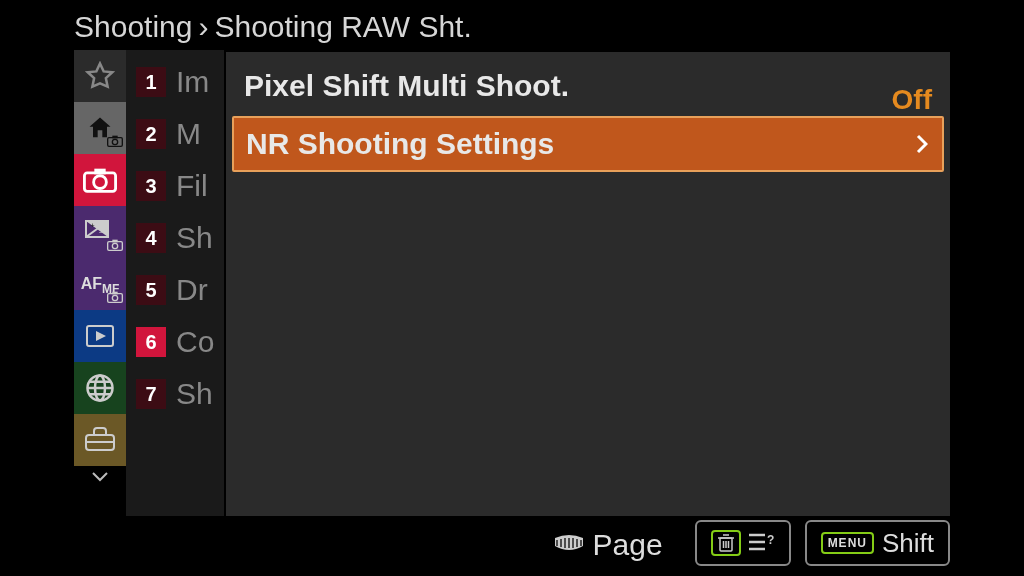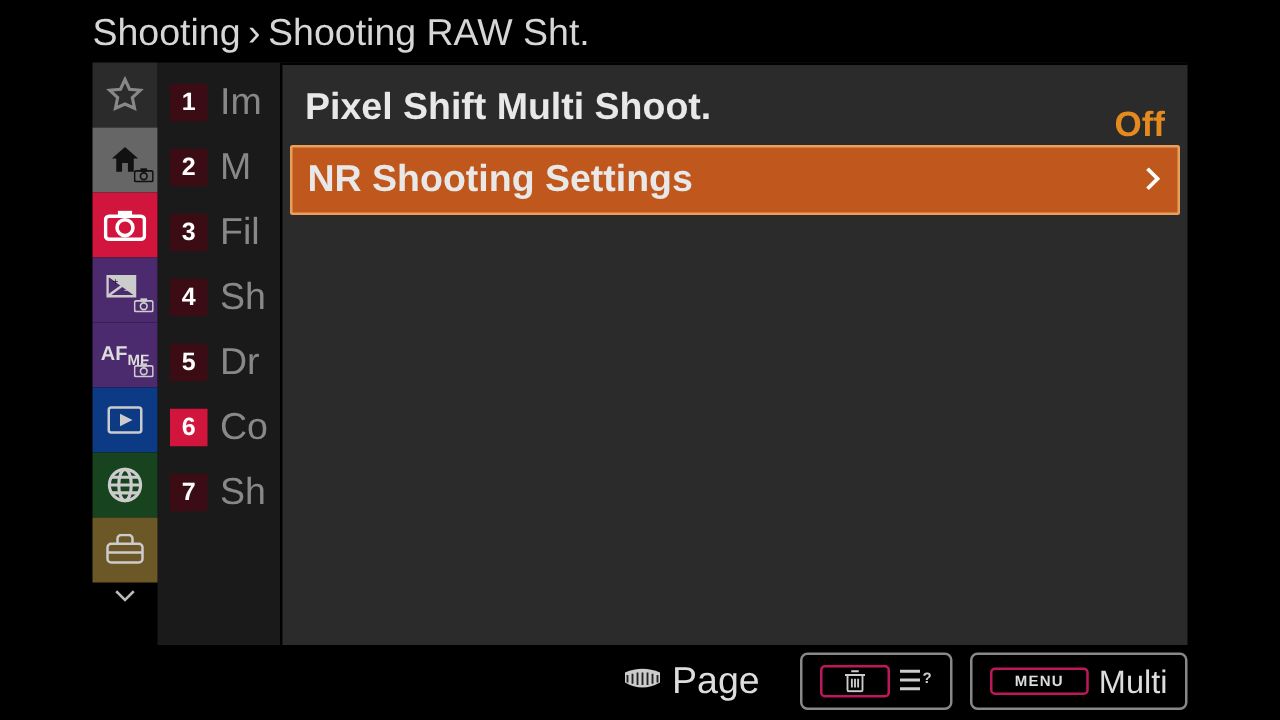--- a/index.html
+++ b/index.html
@@ -36,24 +36,24 @@
   .subtxt { white-space: nowrap; overflow:hidden; }
 
   
   .panel { flex:1; background:#2b2b2b; border-top:2px solid #000; padding-top:6px; position:relative;}
   .optrow { height: 56px; display:flex; align-items:center; padding:0 18px; font-size:30px; color:#e8e8e8; position:relative;font-weight:bold;}
   .optrow .val { margin-left:auto; color:#e58a1f; font-size:28px;margin-top:28px;}
   .optrow.selected { background:#c0571c; border:2px solid #e8a05a; margin:2px 6px; border-radius:2px; padding:0 12px;text-align:right;}
   .optrow.selected .chev { position:absolute; right:14px; }
 
   
-  .footer { position:absolute; bottom:6px; left:74px; right:74px; height:50px; display:flex; align-items:center; justify-content:flex-end; gap:14px; }
+  .footer { position:absolute; bottom:6px; left:74px; right:74px; height:50px; display:flex; justify-content:flex-end; gap:14px; }
   .footer .page { display:flex; align-items:center; gap:6px; font-size:30px; color:#ddd; margin-right:18px;}
   .fbtn { height:46px; border:2px solid #888; border-radius:6px; display:flex; align-items:center; gap:8px; padding:0 14px; color:#ddd; font-size:26px; background:#000;}
-  .fbtn .boxicon { border:2px solid #be185d; border-radius:4px; padding:2px 18px; display:flex; align-items:center; justify-content:center; font-size:16px;}
+  .fbtn .boxicon { border:2px solid #84cc16; border-radius:4px; padding:2px 5px; display:flex; align-items:center; justify-content:center; font-size:16px;}
   .menuword { font-size:12px; font-weight:bold; letter-spacing:1px;}
 </style>
 </head>
 <body>
 
 <div class="screen">
 
   <div class="header">
     <div class="bc">
       <span>Shooting</span>
@@ -217,17 +217,17 @@
             <line x1="0" y1="10" x2="16" y2="10" stroke="#ccc" stroke-width="2.5"></line>
             <line x1="0" y1="17" x2="16" y2="17" stroke="#ccc" stroke-width="2.5"></line>
             <text x="18" y="12" font-size="12" fill="#ccc" font-weight="bold">?</text>
           </svg>
       </span>
     </div>
     <div class="fbtn">
       <span class="boxicon">
         <span class="menuword">MENU</span>
       </span>
-      <span>Multi</span>
+      <span>Shift</span>
     </div>
   </div>
 
 </div>
 
 </body></html>

